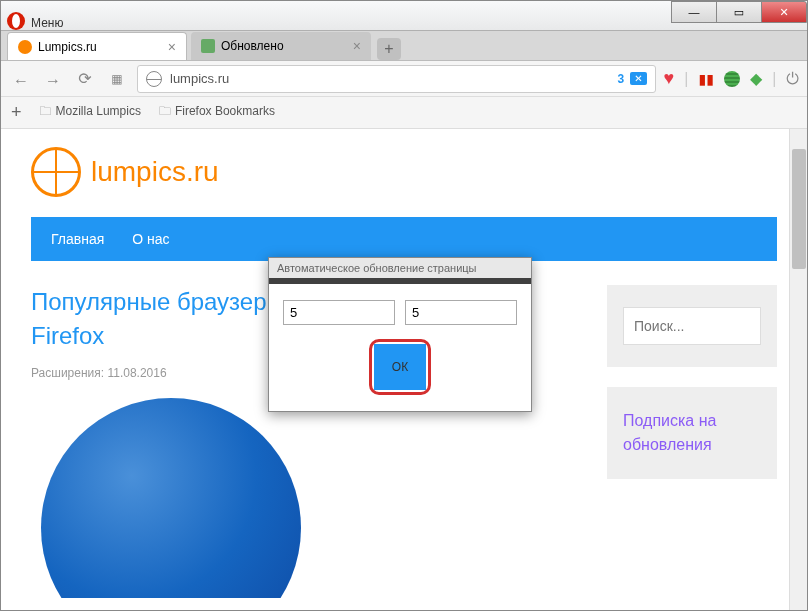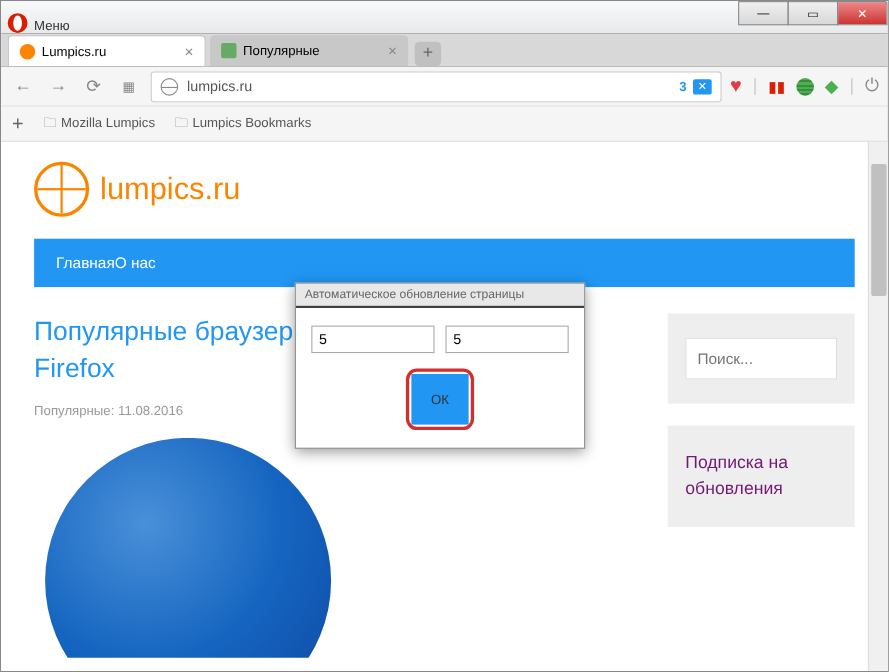--- a/index.html
+++ b/index.html
@@ -29,33 +29,33 @@
 .bookmarks-bar{height:32px;background:#f5f5f5;display:flex;align-items:center;padding:0 10px;gap:18px;border-bottom:1px solid #ddd;font-size:12px;color:#555}
 .plus-bm{font-size:18px;color:#666}
 .folder{color:#888;margin-right:4px}
 .content{position:relative;height:calc(611px - 128px);background:#fff;overflow:hidden}
 .page{padding:18px 30px}
 .site-logo{display:flex;align-items:center;gap:10px}
 .orange-slice{width:50px;height:50px;border-radius:50%;border:3px solid #fb8500;position:relative;background:#fff}
 .orange-slice::before{content:"";position:absolute;width:100%;height:2px;background:#fb8500;top:50%;left:0;transform:translateY(-50%)}
 .orange-slice::after{content:"";position:absolute;width:2px;height:100%;background:#fb8500;left:50%;top:0;transform:translateX(-50%)}
 .site-name{font-size:28px;color:#fb8500;font-weight:400}
-.navbar{background:#2196f3;color:#fff;padding:14px 20px;margin-top:20px;display:flex;font-size:14px}
+.navbar{background:#2196f3;color:#fff;padding:14px 20px;margin-top:20px;display:flex;gap:28px;font-size:14px}
 .main-row{display:flex;margin-top:24px;gap:30px}
 .article{flex:1}
 .article-title{color:#2196f3;font-size:24px;font-weight:400;line-height:1.4}
 .updated{color:#999;font-size:12px;margin-top:14px}
 .firefox-img{width:280px;height:200px;margin-top:18px;position:relative;overflow:hidden}
 .ff-globe{width:260px;height:260px;background:radial-gradient(circle at 35% 30%,#4a90d9,#1565c0,#0d47a1);border-radius:50%;position:absolute;top:0;left:10px}
 .sidebar{width:170px}
 .widget{background:#eee;padding:22px 16px;margin-bottom:20px}
 .search-box{background:#fff;border:1px solid #ddd;padding:10px;font-size:14px;color:#a16207;width:100%}
-.widget-title{font-size:16px;color:#701a75;line-height:1.5}
+.widget-title{font-size:16px;color:#8b5cf6;line-height:1.5}
 .dialog-wrap{position:absolute;top:256px;left:267px;width:264px;background:#fff;border:1px solid #888;box-shadow:0 3px 12px rgba(0,0,0,.4)}
-.dialog-title{background:#e8e8e8;padding:4px 8px;font-size:11px;color:#666;border-bottom:2px solid #404040}
+.dialog-title{background:#e8e8e8;padding:4px 8px;font-size:11px;color:#666;border-bottom:6px solid #404040}
 .dialog-body{padding:16px 14px}
 .dialog-inputs{display:flex;gap:10px;margin-bottom:14px}
 .dialog-inputs input{flex:1;border:1px solid #aaa;padding:4px 6px;font-size:13px;width:50%}
 .dialog-btns{display:flex;justify-content:center;gap:2px}
 .dialog-btns button{background:#2196f3;border:none;color:#333;padding:16px 18px;font-size:12px;cursor:pointer}
 .ok-highlight{border:3px solid #d32f2f;border-radius:10px;padding:2px}
 .scrollbar{position:absolute;right:0;top:128px;width:18px;height:calc(611px - 128px);background:#f0f0f0;border-left:1px solid #ddd}
 .scroll-thumb{background:#c0c0c0;width:14px;height:120px;margin:20px auto 0;border-radius:2px}
 .ext-icon{width:14px;height:14px;background:#6a6;border-radius:2px;margin-right:6px;display:inline-block}
 .shield{color:#4caf50;font-size:16px}
@@ -77,21 +77,21 @@
 </div>
 
 <div class="tabs">
   <div class="tab active">
     <span class="favicon" style="background:#fb8500;border-radius:50%"></span>
     <span>Lumpics.ru</span>
     <span class="tab-close">×</span>
   </div>
   <div class="tab inactive">
     <span class="ext-icon"></span>
-    <span>Популярные</span>
+    <span>Обновлено</span>
     <span class="tab-close">×</span>
   </div>
   <div class="new-tab">+</div>
 </div>
 
 <div class="toolbar">
   <div class="nav-btn">←</div>
   <div class="nav-btn">→</div>
   <div class="nav-btn">⟳</div>
   <div class="nav-btn" style="font-size:12px">▦</div>
@@ -110,38 +110,38 @@
     <span class="globe2"></span>
     <span class="shield">◆</span>
     <span class="vbar">|</span>
     <span style="color:#888">⏻</span>
   </div>
 </div>
 
 <div class="bookmarks-bar">
   <span class="plus-bm">+</span>
   <span><span class="folder">🗀</span><span>Mozilla Lumpics</span></span>
-  <span><span class="folder">🗀</span><span>Lumpics Bookmarks</span></span>
+  <span><span class="folder">🗀</span><span>Firefox Bookmarks</span></span>
 </div>
 
 <div class="content">
   <div class="page">
     <div class="site-logo">
       <div class="orange-slice"></div>
       <span class="site-name">lumpics.ru</span>
     </div>
     <div class="navbar">
       <span>Главная</span>
       <span>О нас</span>
     </div>
     <div class="main-row">
       <div class="article">
         <div class="article-title">Популярные браузерные дополнения для Firefox</div>
         <div class="updated">
-          <span>Популярные:</span> <span>11.08.2016</span>
+          <span>Расширения:</span> <span>11.08.2016</span>
         </div>
         <div class="firefox-img">
           <div class="ff-globe"></div>
         </div>
       </div>
       <div class="sidebar">
         <div class="widget">
           <input class="search-box" placeholder="Поиск..." style="">
         </div>
         <div class="widget">

